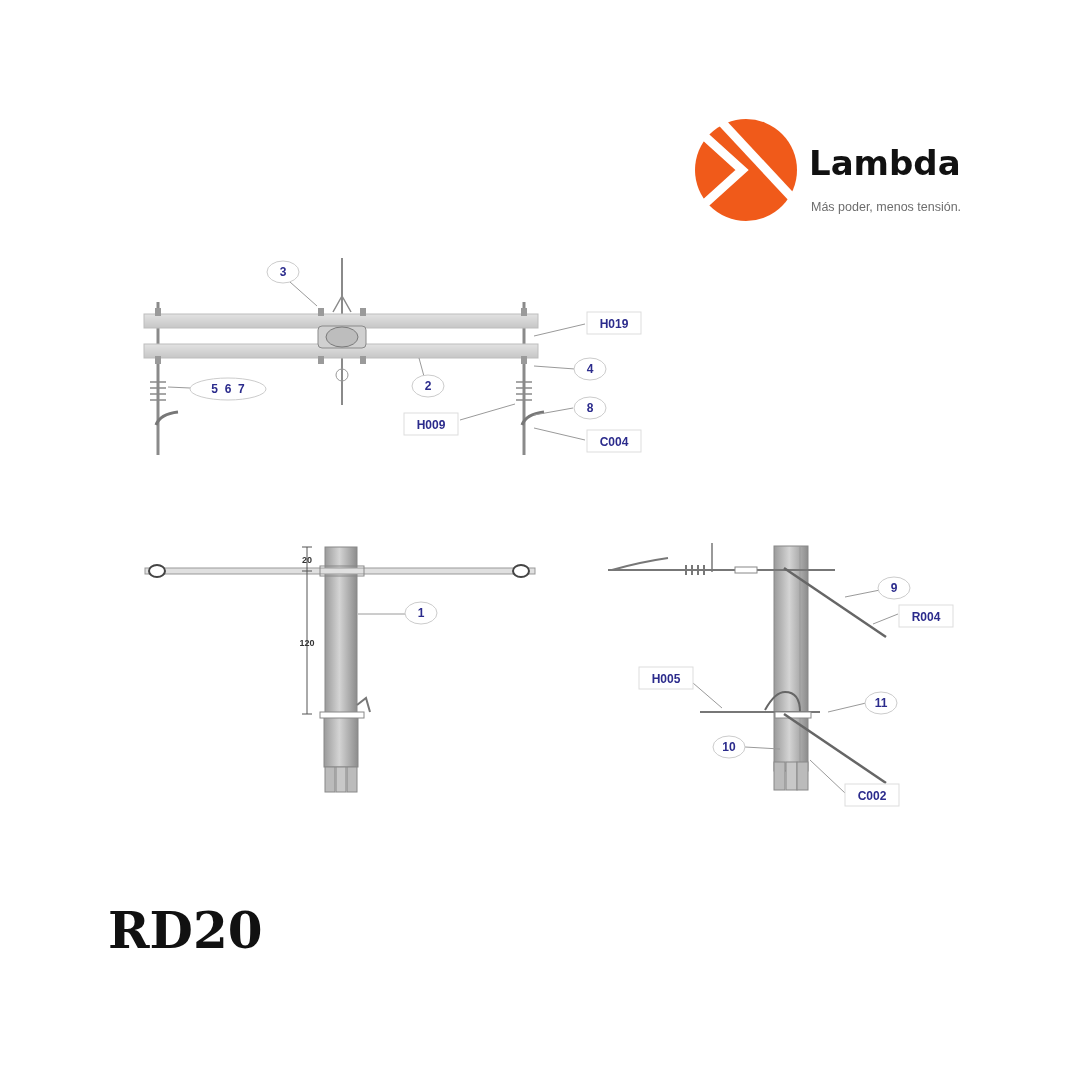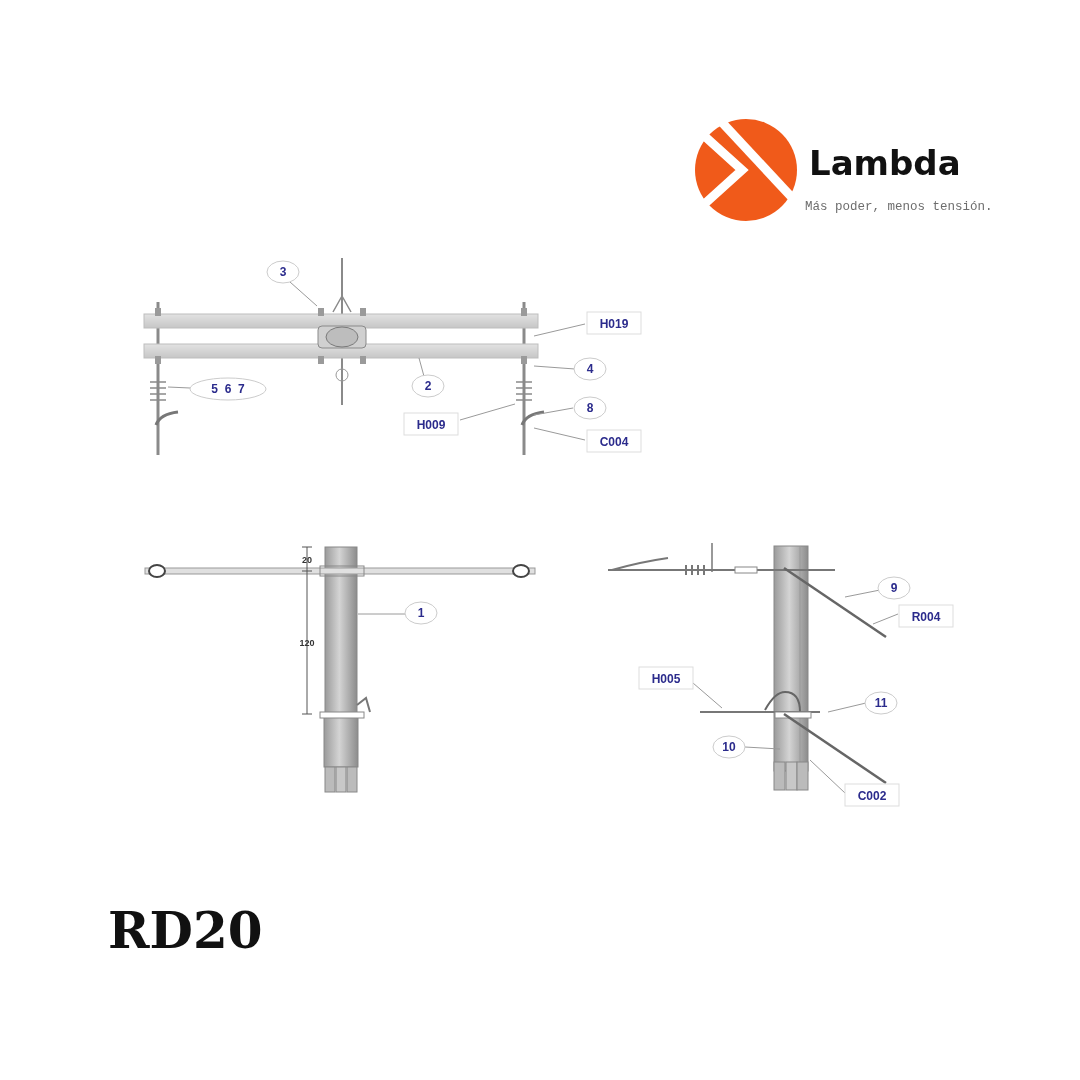--- a/index.html
+++ b/index.html
@@ -1,20 +1,20 @@
 <!DOCTYPE html>
 <html><head>
 <meta charset="utf-8">
 <style>
   html,body{margin:0;padding:0;background:#ffffff;}
   body{width:1080px;height:1080px;position:relative;overflow:hidden;font-family:"Liberation Sans",sans-serif;}
   .logo{position:absolute;left:694px;top:118px;width:330px;height:110px;}
   .logo-mark{position:absolute;left:0;top:0;width:104px;height:104px;}
   .logo-name{position:absolute;left:115px;top:28px;font-family:"DejaVu Sans",sans-serif;font-weight:bold;font-size:34px;color:#111;letter-spacing:0px;line-height:1;}
-  .logo-tag{position:absolute;left:111px;top:82px;font-family:Liberation Mono, monospace;font-size:12.5px;color:#6d6d6d;white-space:nowrap;}
+  .logo-tag{position:absolute;left:117px;top:82px;font-family:Liberation Sans, sans-serif;font-size:12.5px;color:#6d6d6d;white-space:nowrap;}
   .diagram{position:absolute;left:0;top:0;width:1080px;height:1080px;}
   .callout-text{font-family:"Liberation Sans",sans-serif;font-weight:bold;fill:#2b2b8c;font-size:12px;}
   .dim-text{font-family:"Liberation Sans",sans-serif;font-weight:bold;fill:#333;font-size:9px;}
   .title{position:absolute;left:108px;top:906px;font-family:"DejaVu Serif",serif;font-weight:bold;font-size:50px;color:#111;line-height:1;text-align:right;}
 </style>
 </head>
 <body>
 
 <div class="logo">
   <svg class="logo-mark" viewBox="0 0 104 104">

